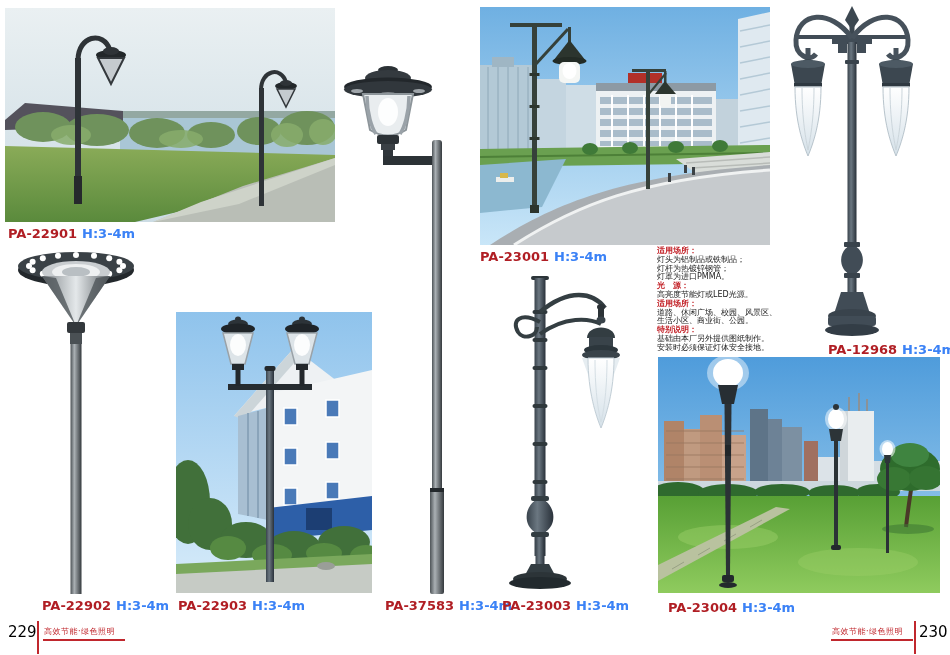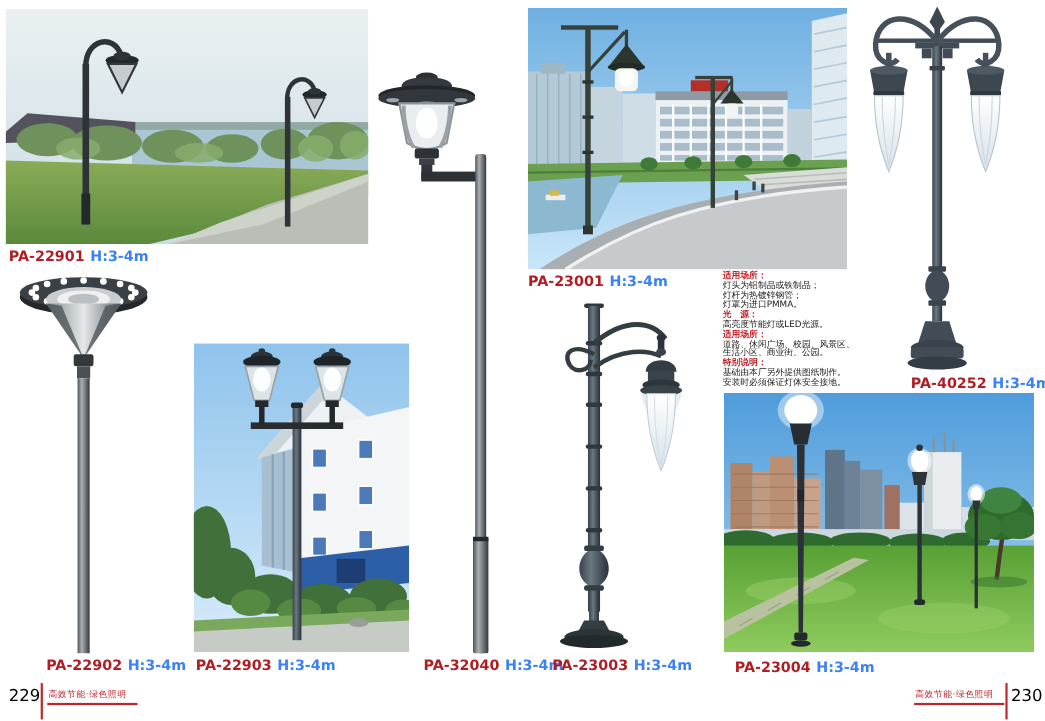--- a/index.html
+++ b/index.html
@@ -472,27 +472,27 @@
 <div class="label" style="left:8px;top:226px">
   <span class="code">PA-22901</span><span class="h">H:3-4m</span>
 </div>
 <div class="label" style="left:42px;top:598px">
   <span class="code">PA-22902</span><span class="h">H:3-4m</span>
 </div>
 <div class="label" style="left:178px;top:598px">
   <span class="code">PA-22903</span><span class="h">H:3-4m</span>
 </div>
 <div class="label" style="left:385px;top:598px">
-  <span class="code">PA-32040</span><span class="h">H:3-4m</span>
+  <span class="code">PA-37583</span><span class="h">H:3-4m</span>
 </div>
 <div class="label" style="left:480px;top:249px">
   <span class="code">PA-23001</span><span class="h">H:3-4m</span>
 </div>
 <div class="label" style="left:828px;top:342px">
-  <span class="code">PA-40252</span><span class="h">H:3-4m</span>
+  <span class="code">PA-12968</span><span class="h">H:3-4m</span>
 </div>
 <div class="label" style="left:502px;top:598px">
   <span class="code">PA-23003</span><span class="h">H:3-4m</span>
 </div>
 <div class="label" style="left:668px;top:600px">
   <span class="code">PA-23004</span><span class="h">H:3-4m</span>
 </div>
 
 <div class="spec">
   <div class="t">适用场所：</div>

